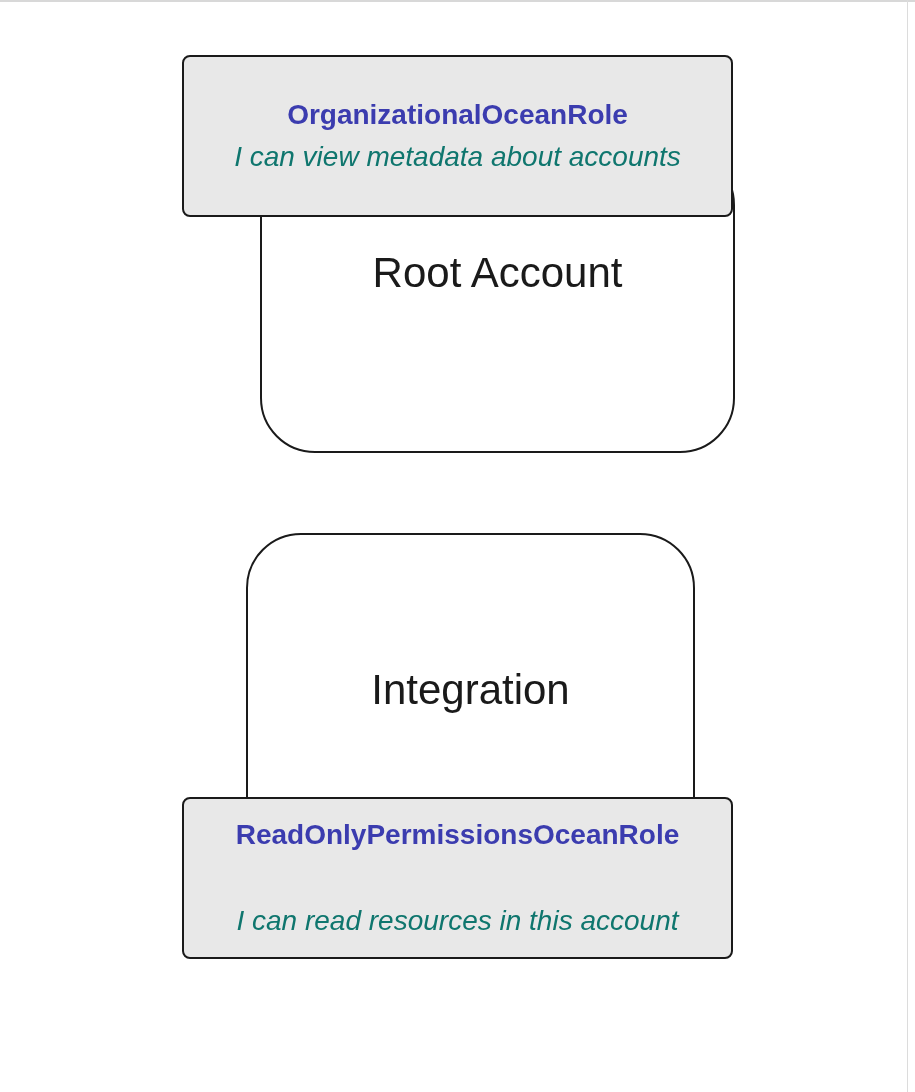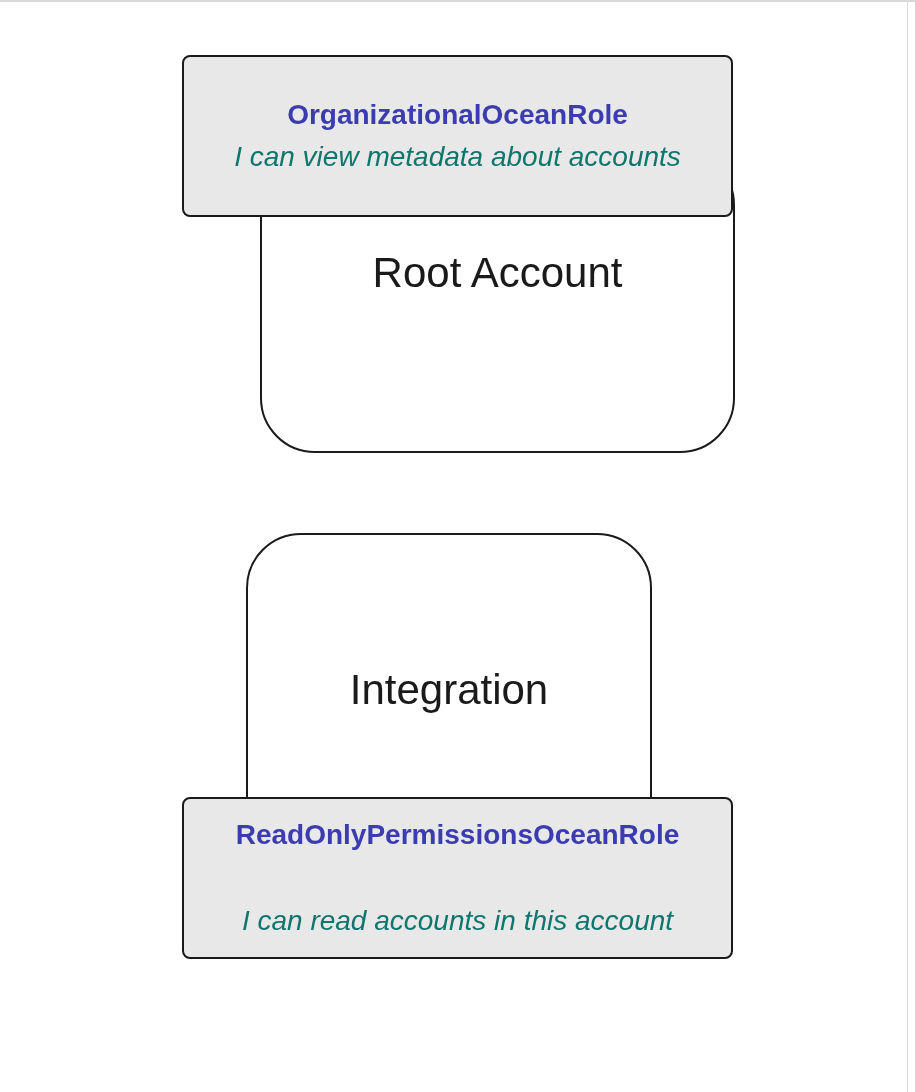--- a/index.html
+++ b/index.html
@@ -37,21 +37,21 @@
     border-radius: 55px;
     box-sizing: border-box;
     z-index: 1;
   }
   .account-box.root {
     left: 246px; top: 150px;
     width: 475px; height: 303px; margin-left: 14px;
   }
   .account-box.integration {
     left: 246px; top: 533px;
-    width: 406px; height: 357px;
+    width: 449px; height: 357px;
   }
   .account-label {
     position: absolute;
     left: 0;
     width: 100%;
     text-align: center;
     color: #1a1a1a;
     font-size: 42px;
     line-height: 58px;
     white-space: nowrap;
@@ -112,16 +112,16 @@
   </div>
 
   <div class="account-box integration">
     <div class="account-label">
       <div>Integration</div>
     </div>
   </div>
 
   <div class="role-box bottom">
     <div class="role-name">ReadOnlyPermissionsOceanRole</div>
-    <div class="role-desc">I can read accounts in this account</div>
+    <div class="role-desc">I can read resources in this account</div>
   </div>
 
 </div>
 
 </body></html>

